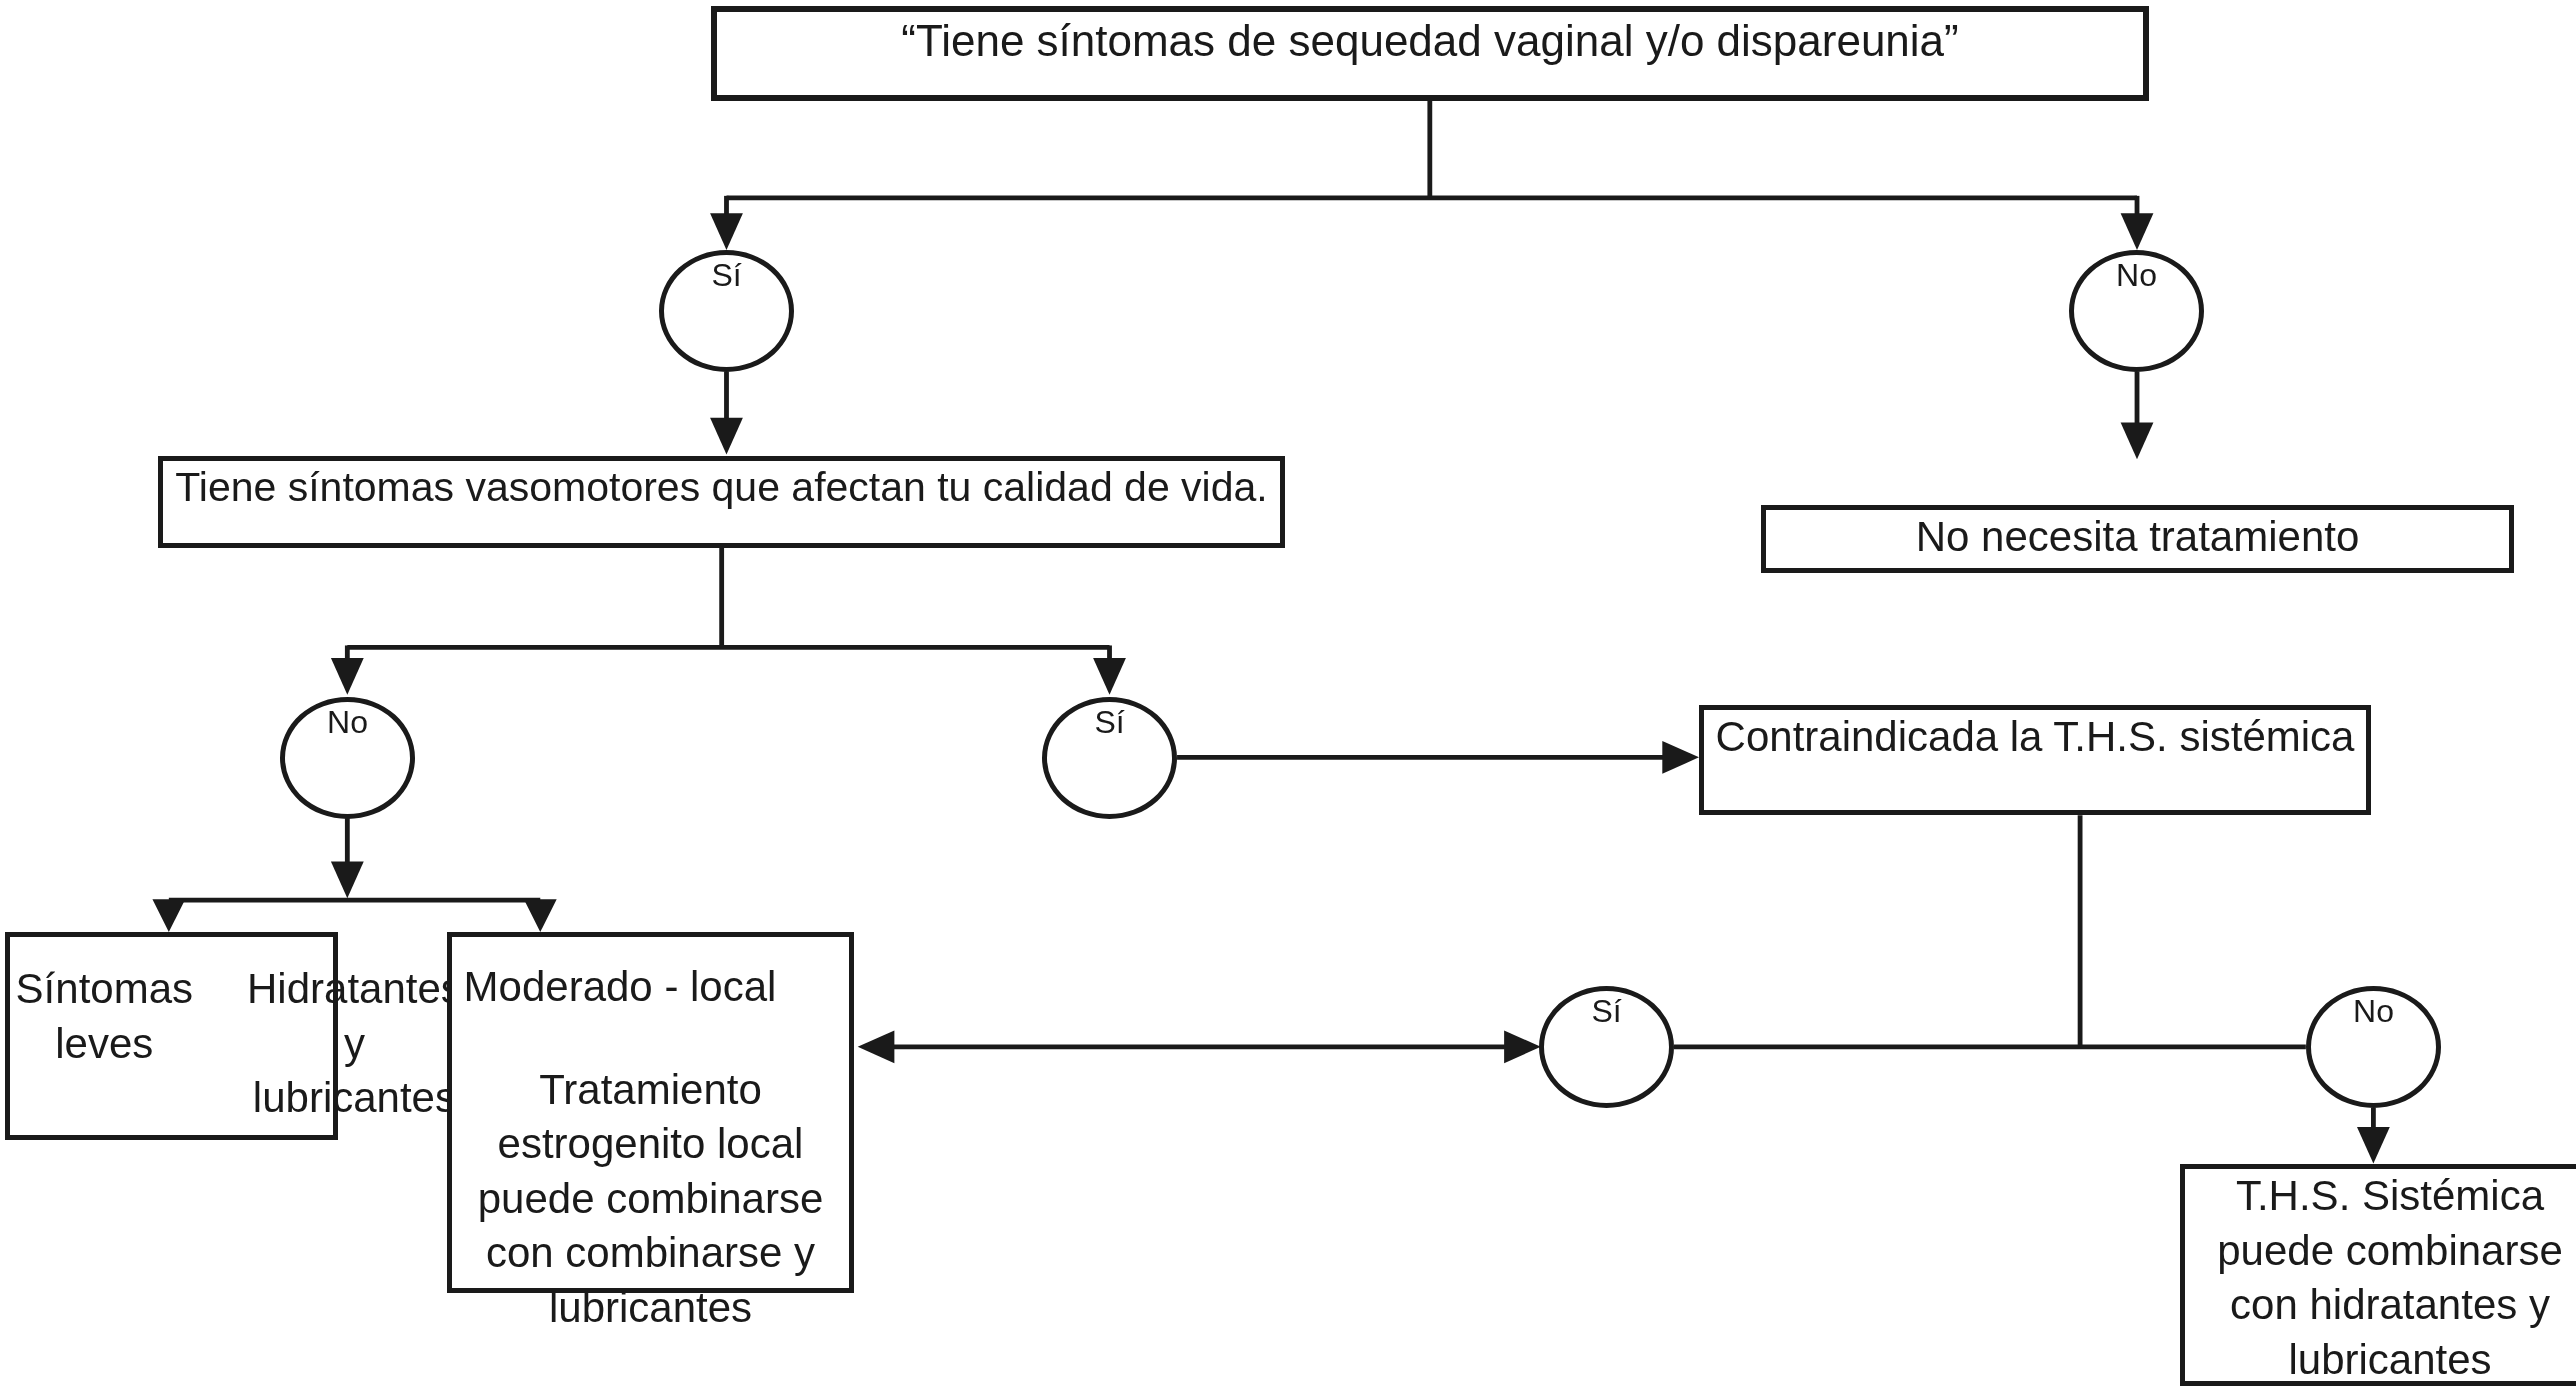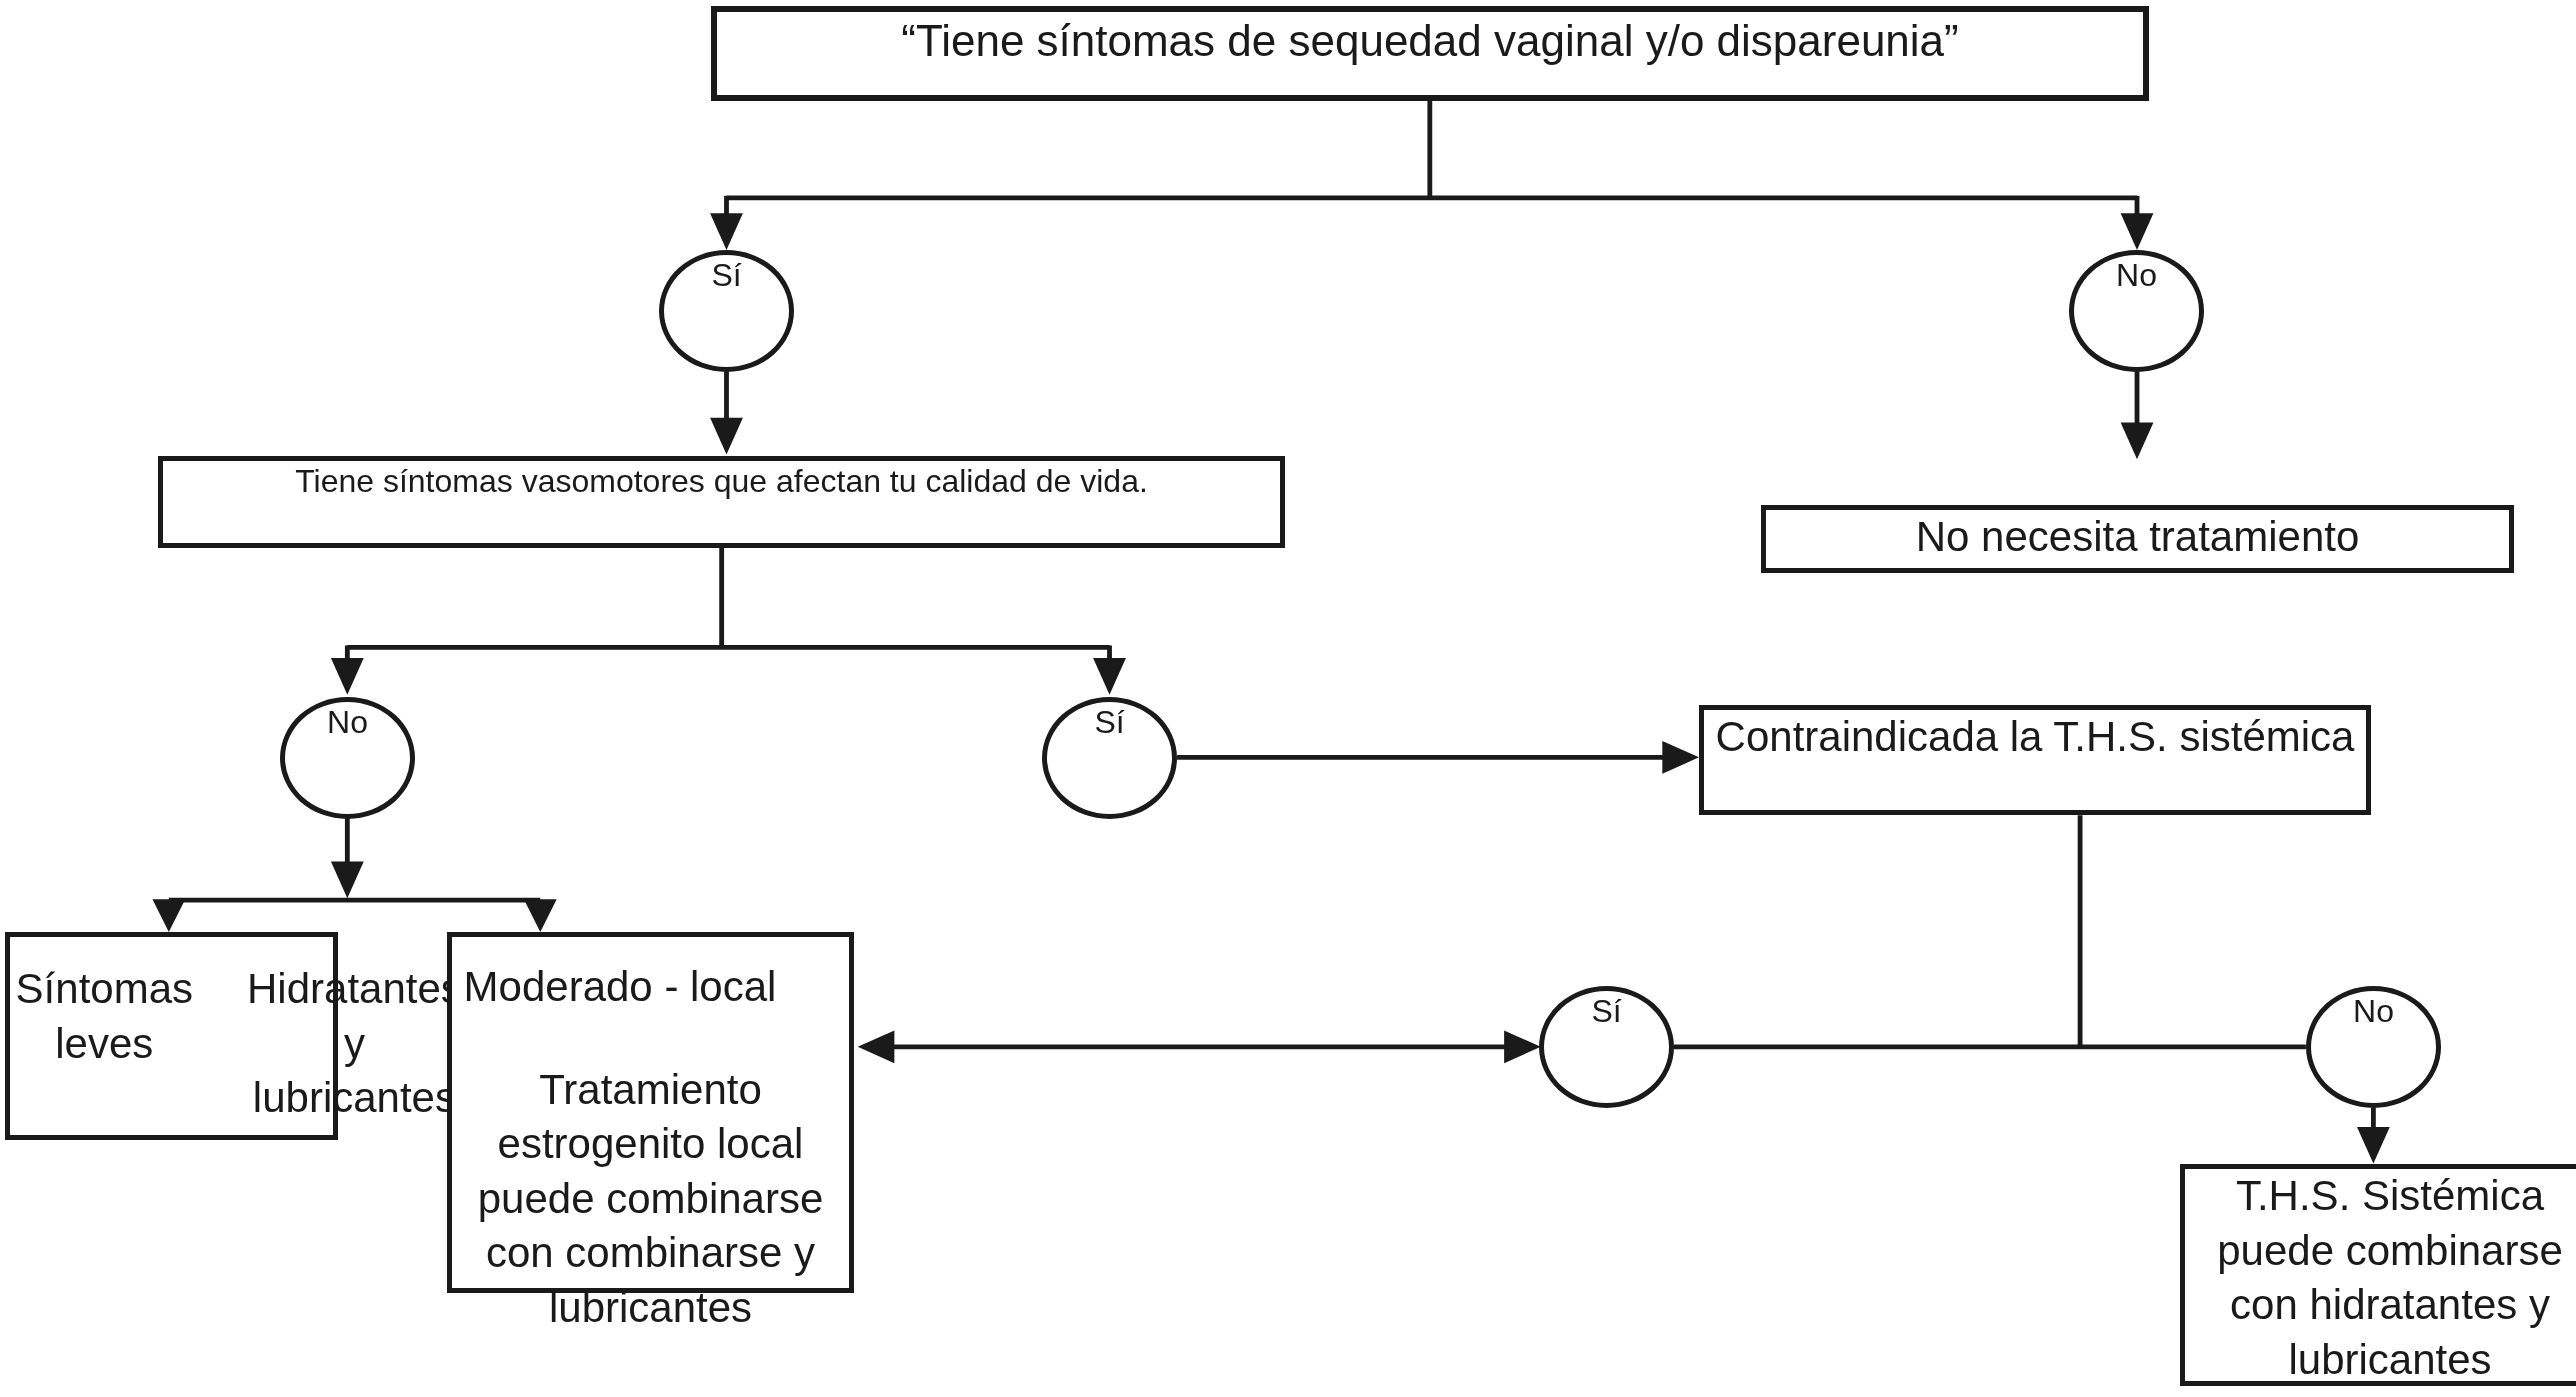--- a/index.html
+++ b/index.html
@@ -43,21 +43,21 @@
     border-radius: 50%;
     font-size: 32px;
   }
   .box-root {
     left: 711px; top: 5.8px; width: 1438px; height: 95px;
     border-width: 6.8px;
     font-size: 44px;
   }
   .box-vaso {
     left: 158px; top: 456px; width: 1127px; height: 92px;
-    font-size: 32px;
+    font-size: 41px;
   }
   .box-necesita {
     left: 1761px; top: 461px; width: 753px; height: 68px;
     font-size: 42px;
     margin-top: 44px;
   }
   .box-contra {
     left: 1699px; top: 705px; width: 672px; height: 110px;
     font-size: 42px;
   }

